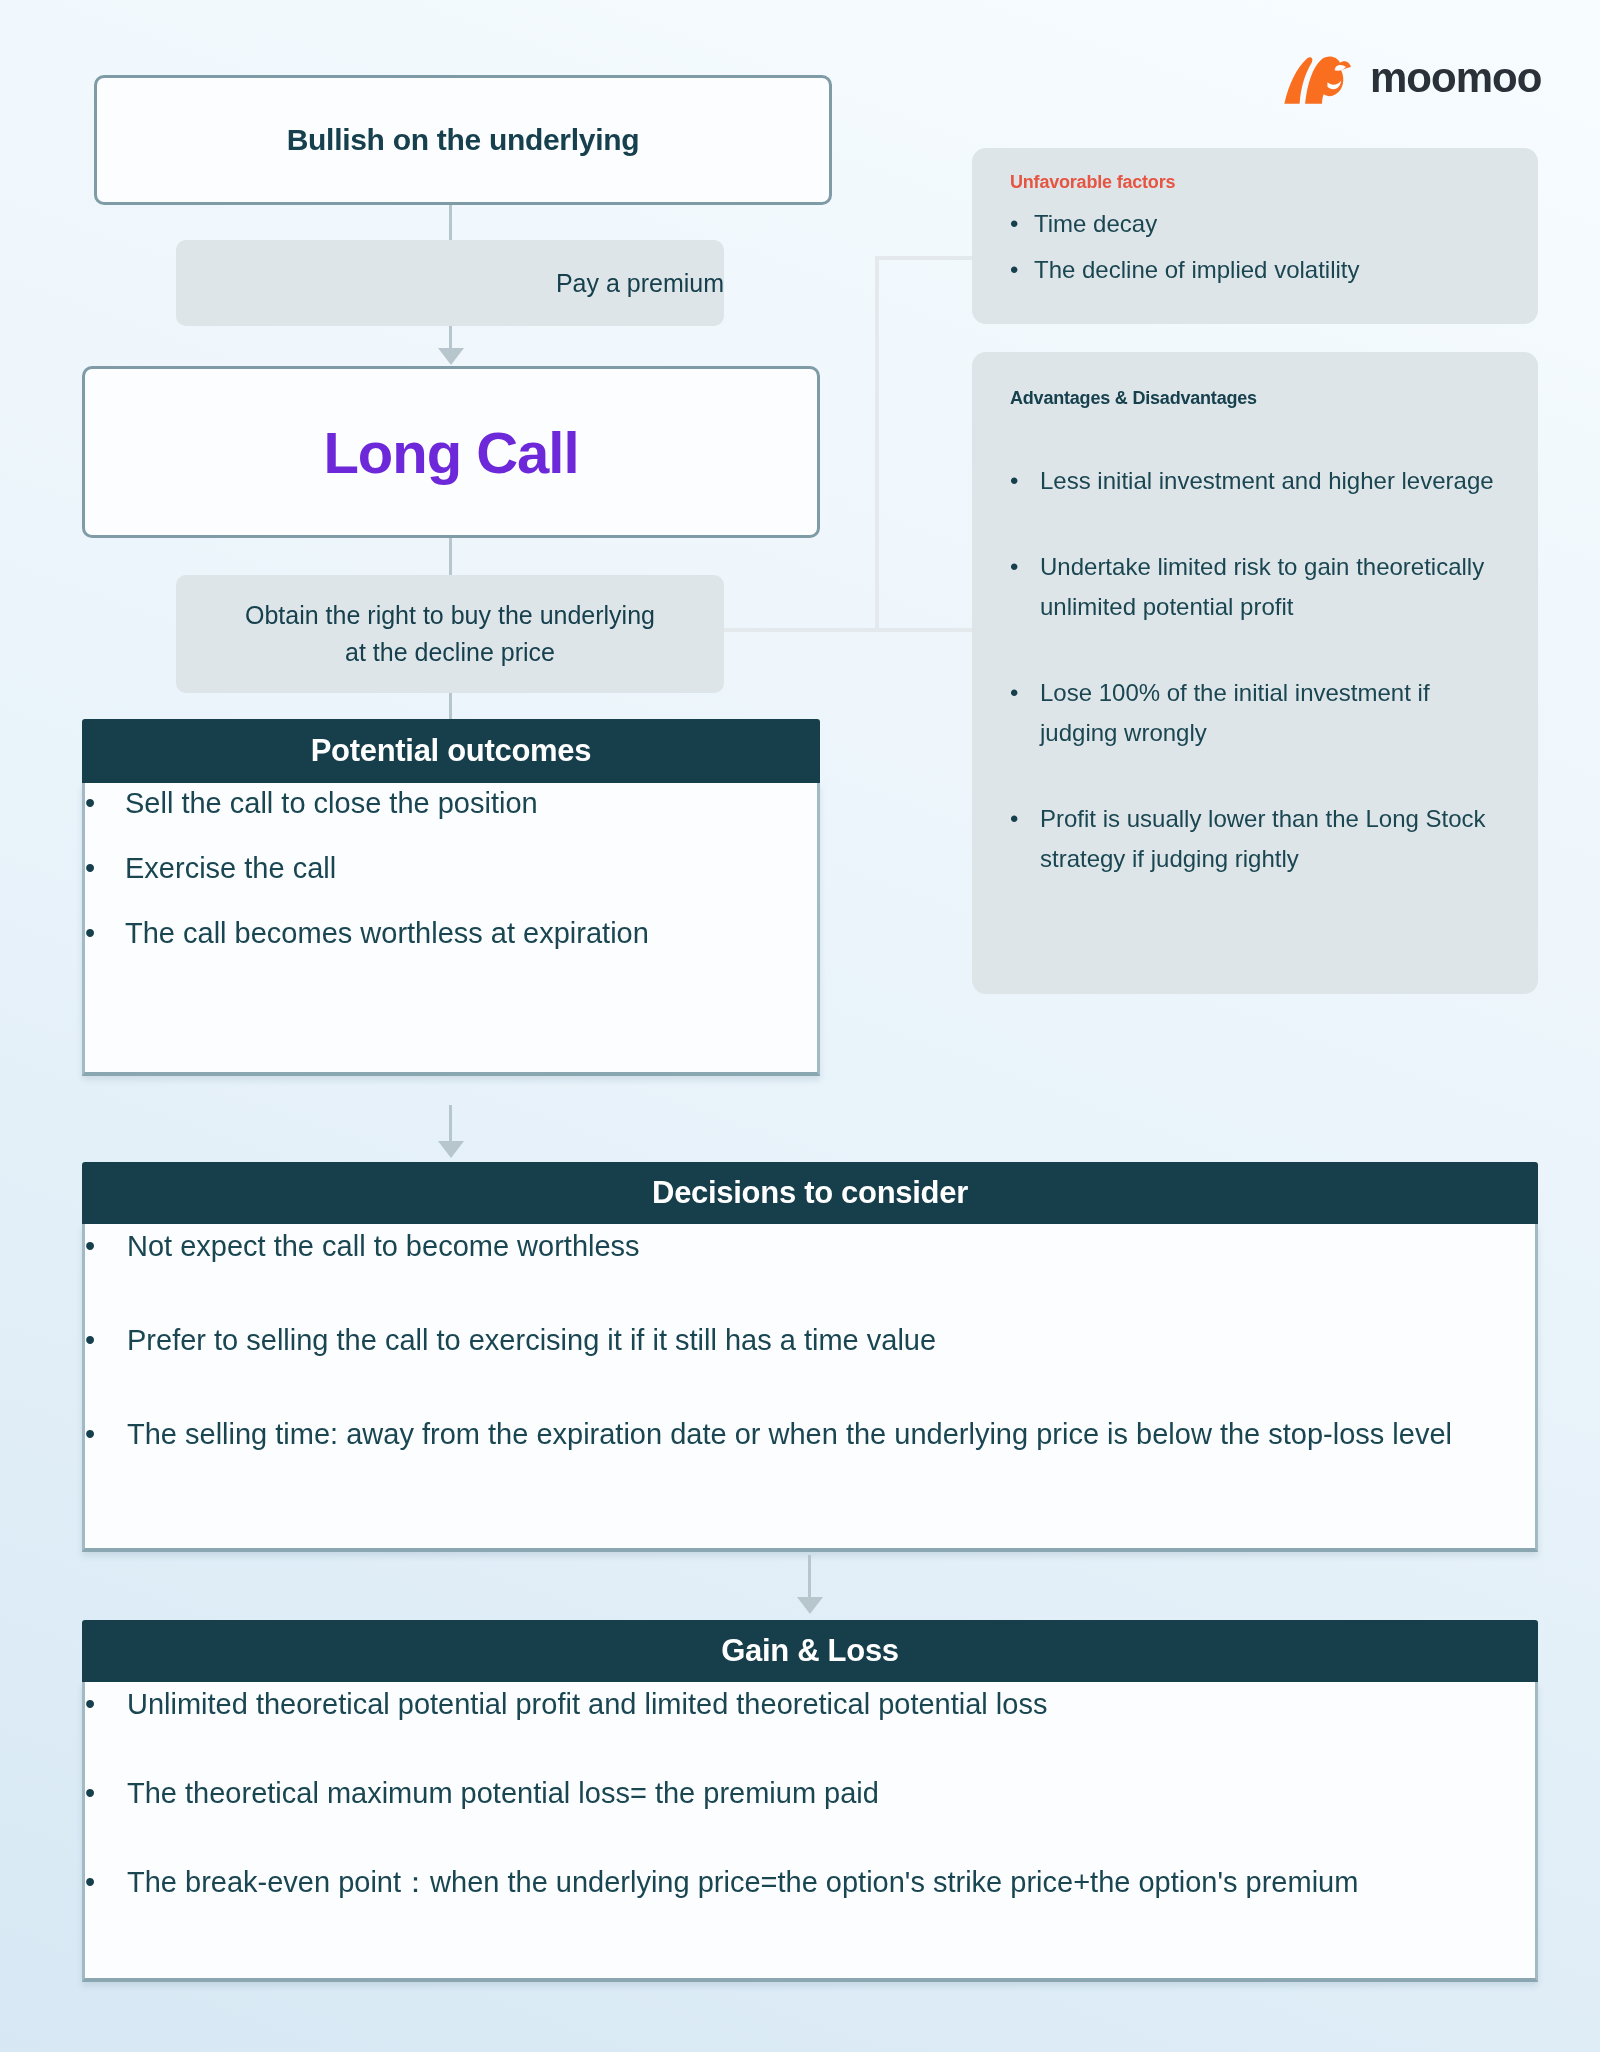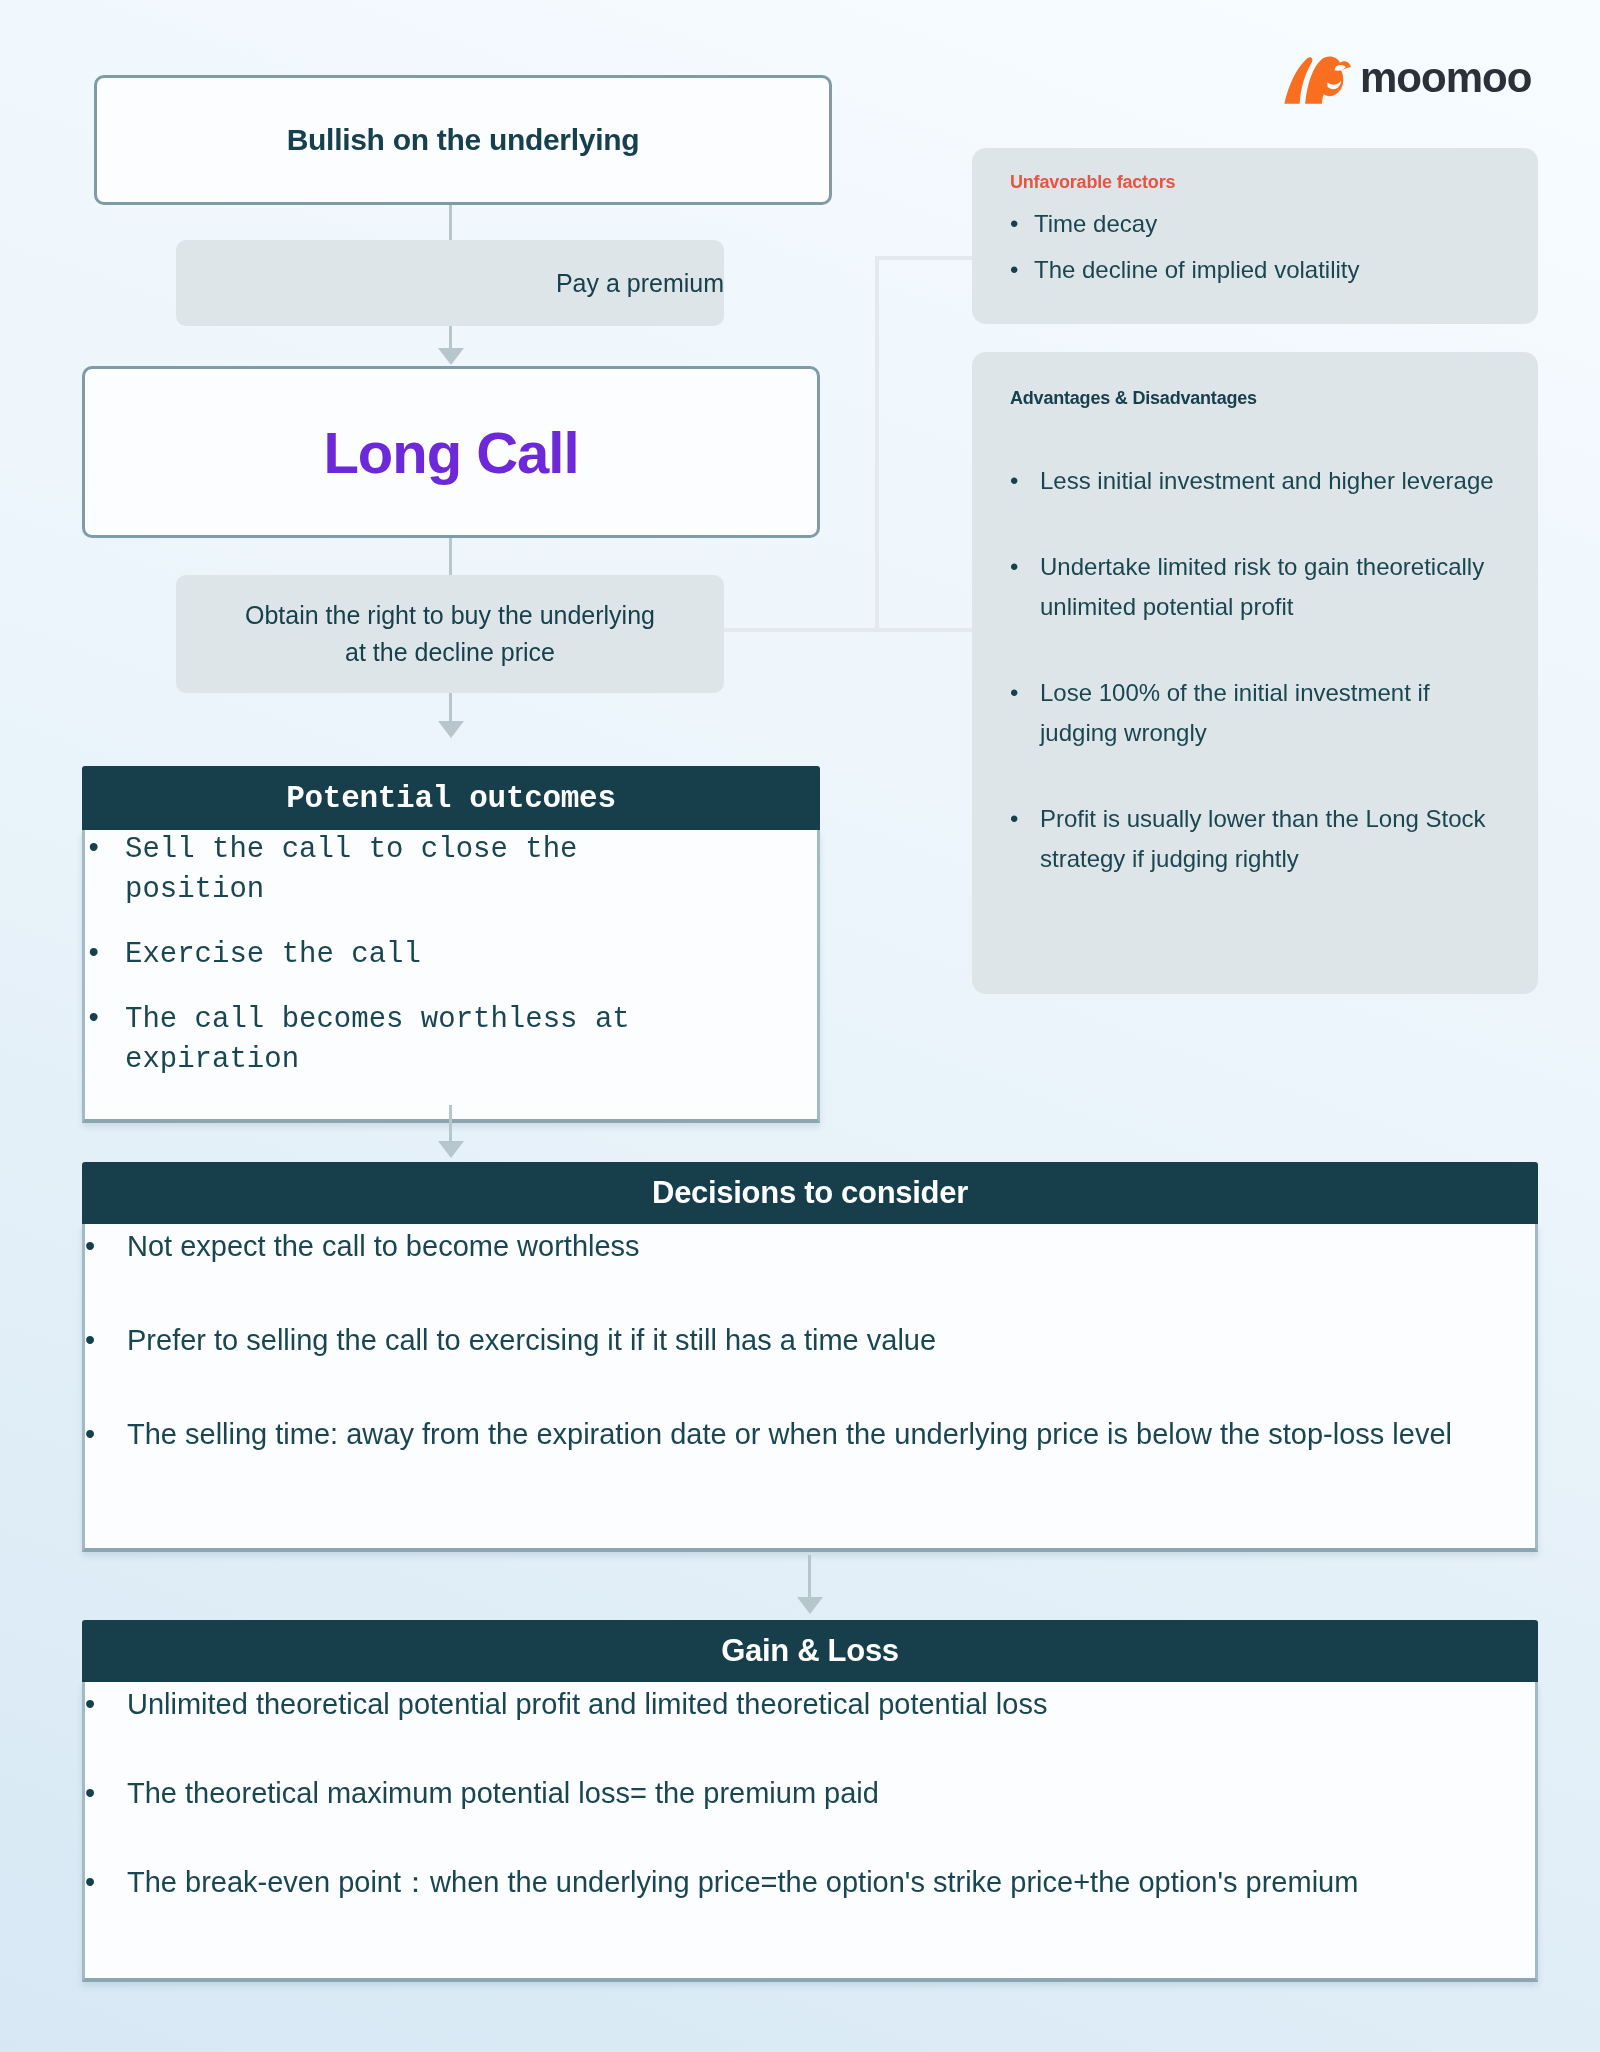--- a/index.html
+++ b/index.html
@@ -72,21 +72,21 @@
   
   .vline{width:3px;background:#b7c5cc;}
   .arrowhead{
     width:0;height:0;
     border-left:13px solid transparent;
     border-right:13px solid transparent;
     border-top:17px solid #b7c5cc;
   }
   .elbow{background:#e3e9ec;}
   
-  .logo{display:flex;align-items:center;gap:8px;}
+  .logo{display:flex;align-items:center;gap:18px;}
   .wordmark{font-size:42px;font-weight:bold;color:#2b3139;letter-spacing:-1px;}
 </style>
 </head>
 <body>
 
 <div class="canvas">
 
   <div class="abs elbow" style="left:717px;top:628px;width:258px;height:4px;"></div>
   <div class="abs elbow" style="left:875px;top:256px;width:4px;height:376px;"></div>
   <div class="abs elbow" style="left:875px;top:256px;width:97px;height:4px;"></div>
@@ -122,21 +122,21 @@
 
   <div class="abs vline" style="left:449px;top:538px;height:37px;"></div>
 
   <div class="abs gray-box" style="left:176px;top:575px;width:548px;height:118px;padding:0 60px;">
     <span class="step-label">Obtain the right to buy the underlying at the decline price</span>
   </div>
 
   <div class="abs vline" style="left:449px;top:693px;height:30px;"></div>
   <div class="abs arrowhead" style="left:438px;top:721px;"></div>
 
-  <div class="abs" style="left:82px;top:766px;width:738px;font-family:Liberation Mono, monospace;">
+  <div class="abs" style="left:82px;top:719px;width:738px;">
     <div class="dark-header" style="width:738px;height:64px;">
       <span>Potential outcomes</span>
     </div>
     <div class="light-body" style="width:738px;height:293px;">
       <ul class="bullets outcomes-list">
         <li>Sell the call to close the position</li>
         <li>Exercise the call</li>
         <li>The call becomes worthless at expiration</li>
       </ul>
     </div>

